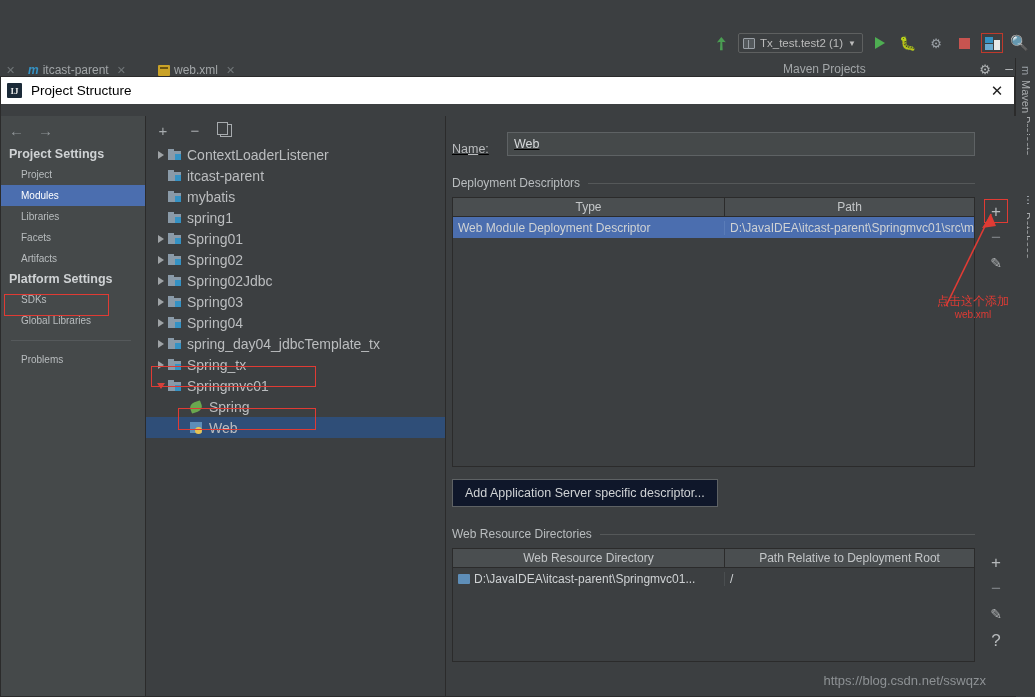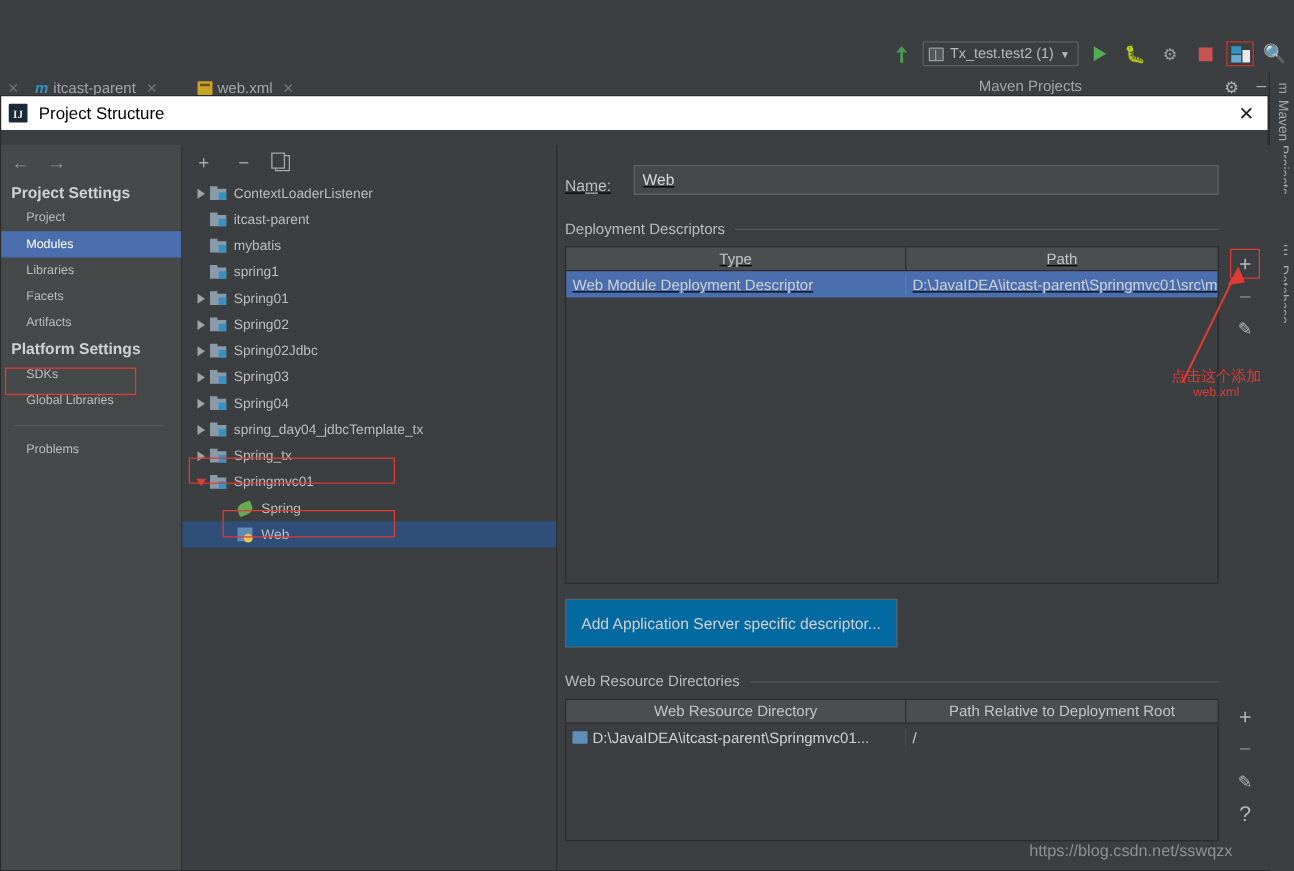--- a/index.html
+++ b/index.html
@@ -136,21 +136,21 @@
   .tree-pane {
     width:300px; flex:0 0 300px; background:#3c3f41;
     border-right:1px solid #2b2b2b; position:relative;
   }
   .tree-toolbar { height:28px; display:flex; align-items:center; gap:18px; padding-left:10px; }
   .tt-btn { color:#a7abae; font-size:15px; line-height:15px; width:14px; text-align:center;}
   .copy-ico { width:12px;height:13px;border:1.4px solid #a7abae; position:relative; }
   .copy-ico:after{content:"";position:absolute;left:-4px;top:-3px;width:9px;height:11px;border:1.4px solid #a7abae;background:#3c3f41;}
   .tree-list { position:relative; }
   .trow {
-    height:21px; display:flex; align-items:center; font-size:11px; color:#bbbdbf;
+    height:21px; display:flex; align-items:center; font-size:14px; color:#bbbdbf;
     position:relative; padding-left:8px;
   }
   .trow.sel { background:#2f4e78; }
   .tw { width:14px; display:flex; align-items:center; justify-content:center; flex:0 0 14px; }
   .tri-r { width:0;height:0;border-left:6px solid #9fa3a6;border-top:4px solid transparent;border-bottom:4px solid transparent;}
   .tri-d { width:0;height:0;border-top:6px solid #d4423c;border-left:4px solid transparent;border-right:4px solid transparent;}
   .mod-ico {
     width:13px;height:11px;position:relative;flex:0 0 13px;margin-right:6px;
   }
   .mod-ico .top{position:absolute;left:0;top:0;width:6px;height:3px;background:#8a9aa8;}
@@ -197,25 +197,25 @@
 
   .side-btns { width:42px; flex:0 0 42px; display:flex; flex-direction:column; align-items:center; padding-top:2px; gap:2px;}
   .sb {
     width:24px;height:24px; display:flex;align-items:center;justify-content:center;
     color:#b6b9bb; font-size:17px; line-height:17px;
   }
   .sb.dim { color:#7d8184; }
   .pencil { font-size:14px; transform:rotate(0deg); color:#b0b3b5;}
   .sb-highlight { border:1.5px solid #e03b34; }
 
-  .desc-area { height:270px;text-decoration:underline; }
+  .desc-area { height:270px; }
 
   .add-btn {
-    margin-top:12px; height:39px; display:inline-flex; align-items:center; padding:0 12px;
-    background:#0369a1; border:1px solid #5e6264; color:#cfd2d4; font-size:12.5px;
+    margin-top:12px; height:28px; display:inline-flex; align-items:center; padding:0 12px;
+    background:#0f172a; border:1px solid #5e6264; color:#cfd2d4; font-size:12.5px;
     font-family:"Liberation Sans", sans-serif;
   }
 
   
   .annot-text {
     position:absolute; color:#e03b34; font-size:12px; line-height:14px;
     text-align:center; pointer-events:none; font-family:"Liberation Sans", sans-serif;
   }
   .annot-sub { font-size:10px; }
   .annot-svg { position:absolute; left:0; top:0; pointer-events:none; }

